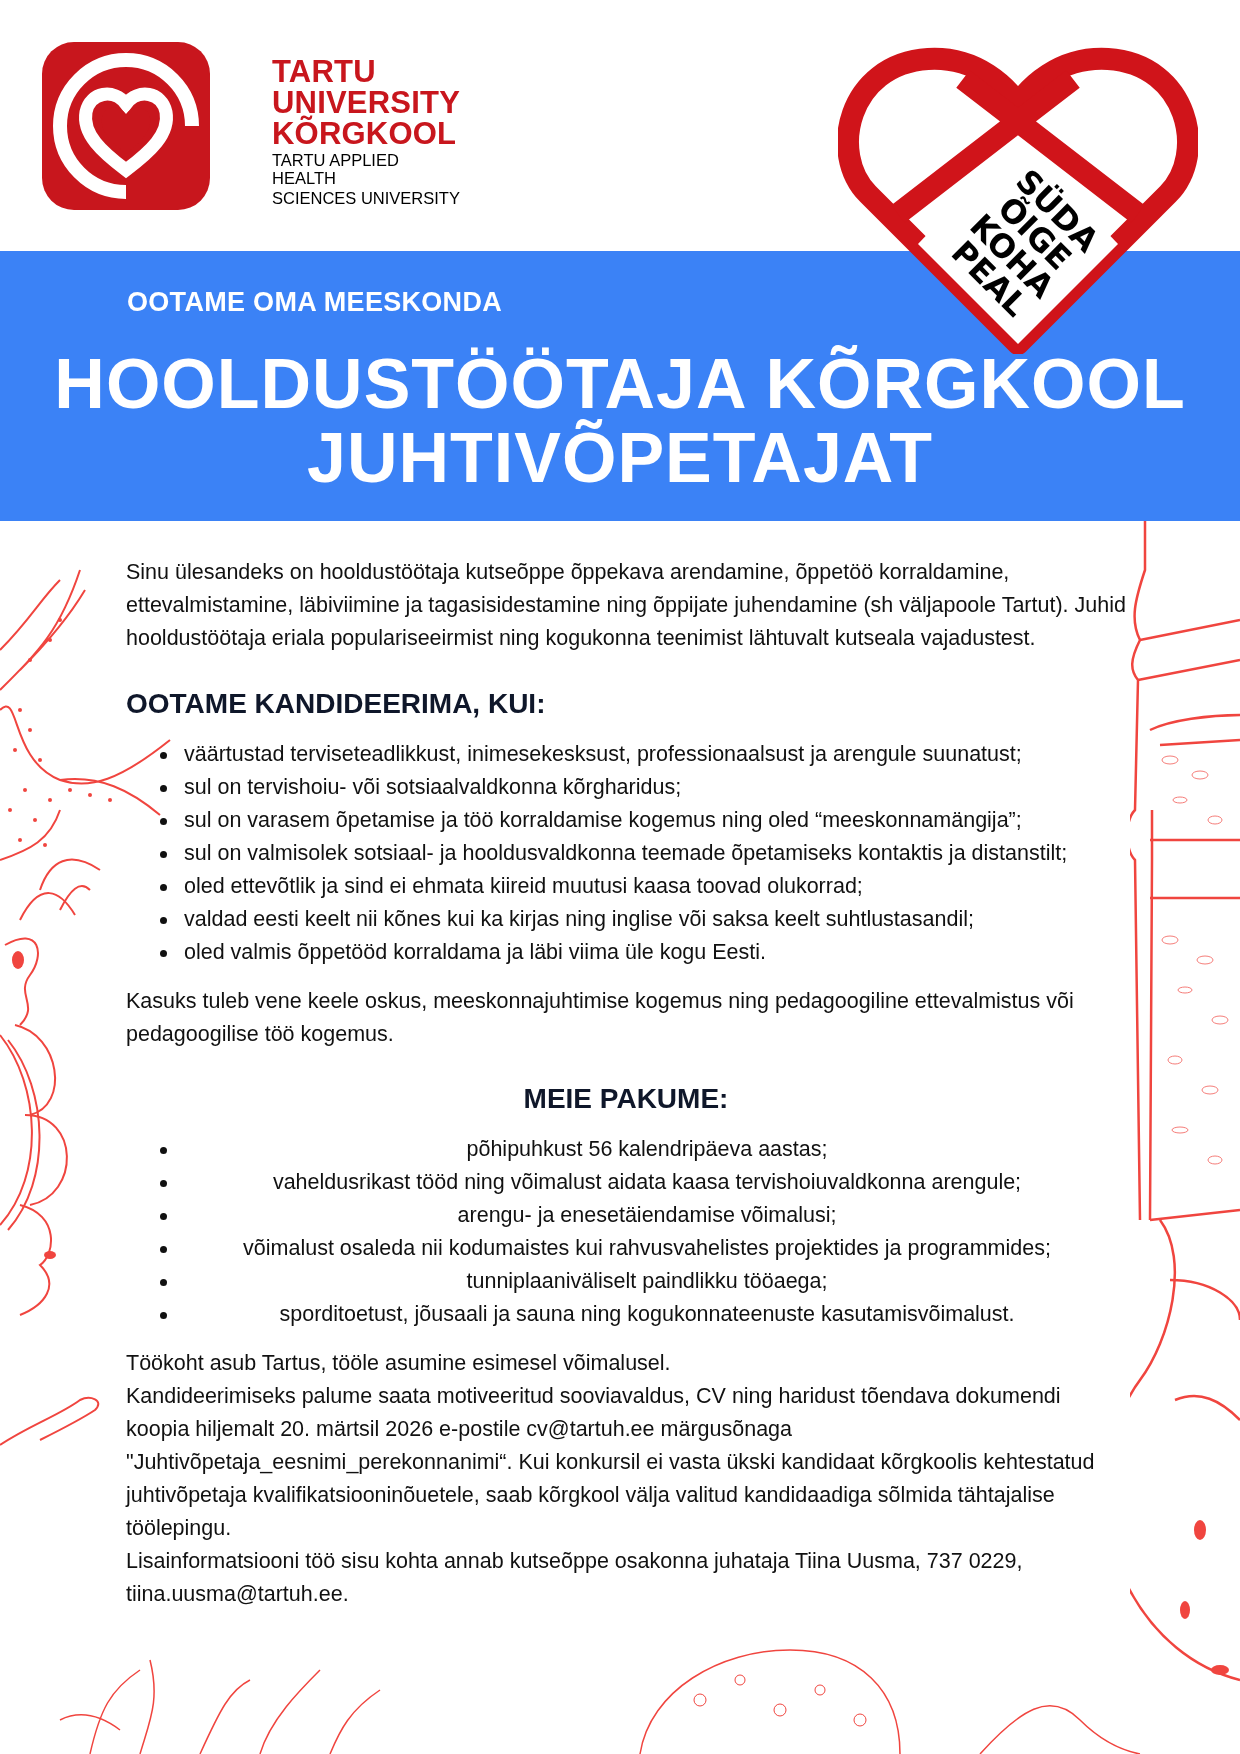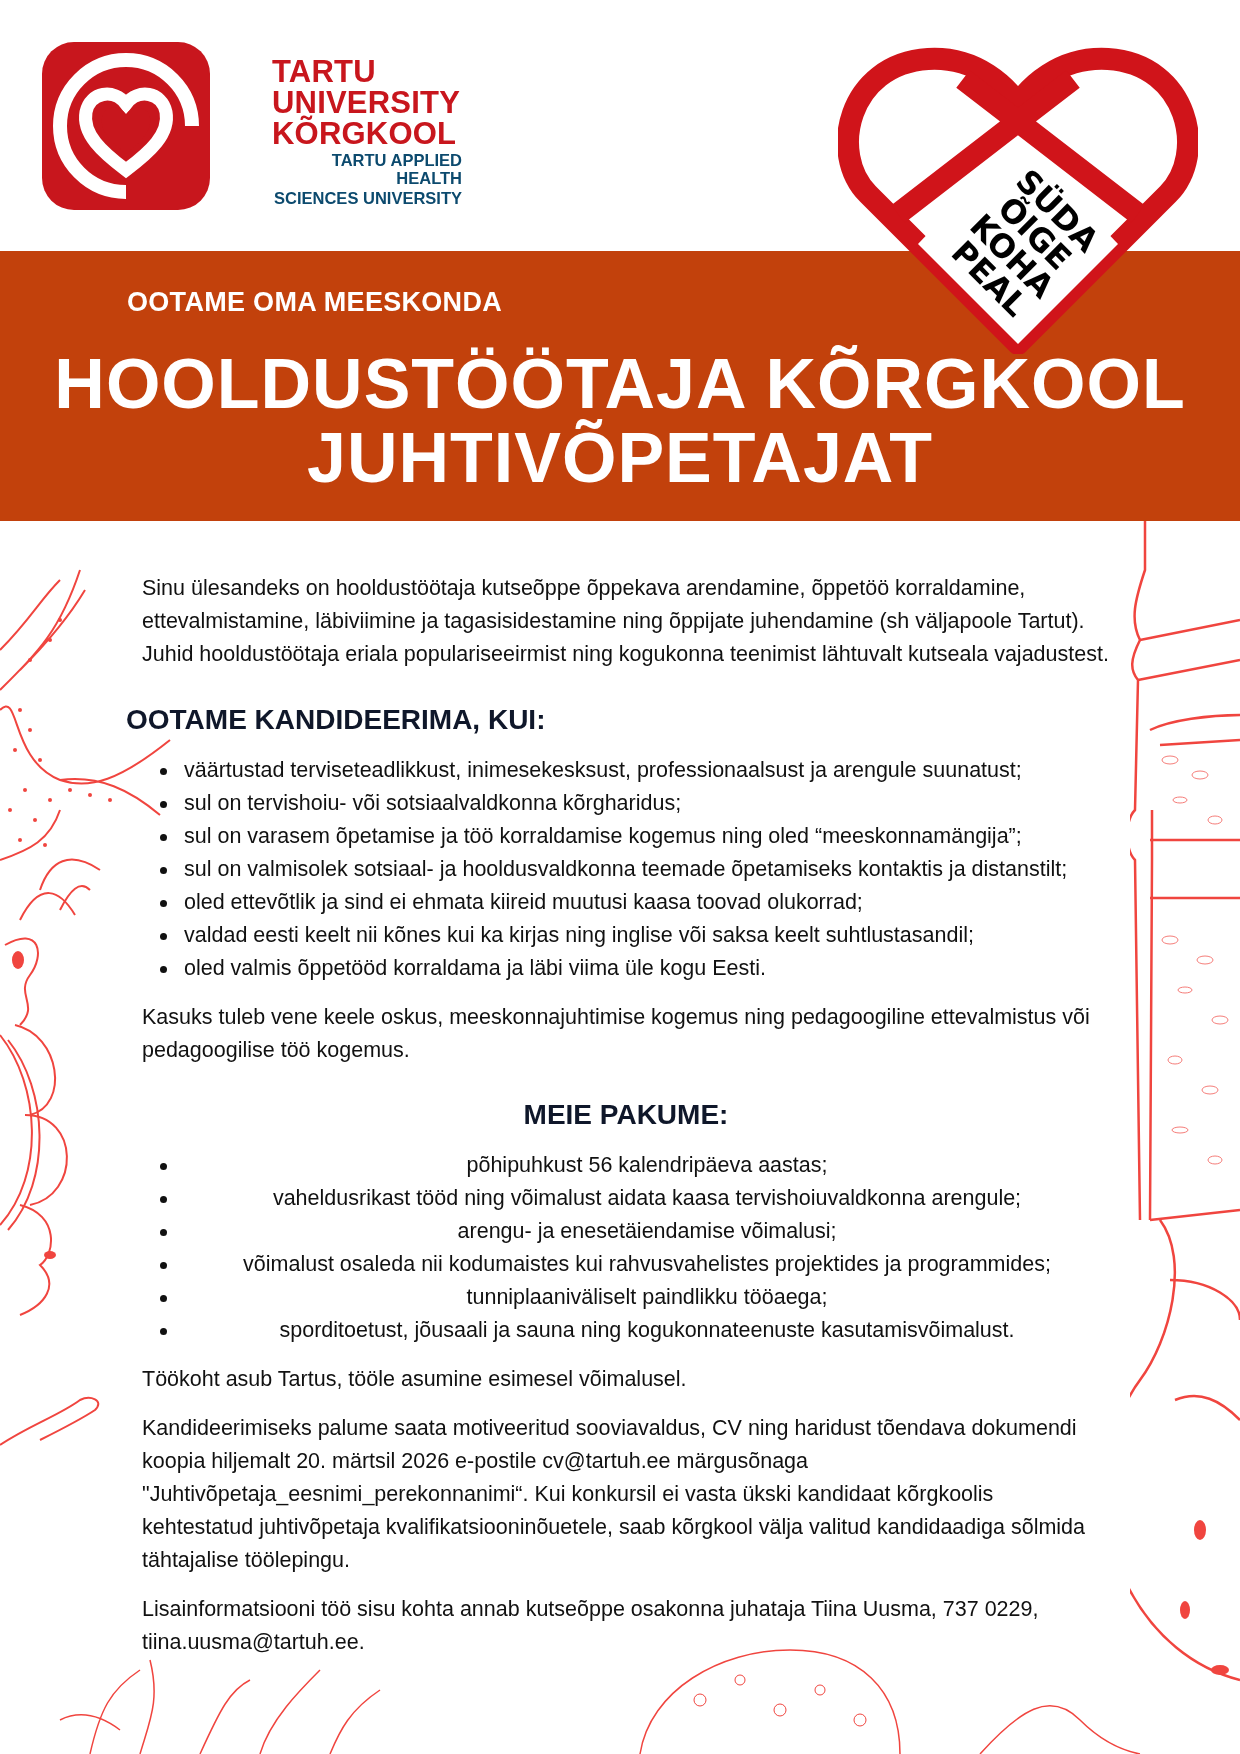--- a/index.html
+++ b/index.html
@@ -9,31 +9,31 @@
     font-family: "Liberation Sans", "DejaVu Sans", sans-serif;
     color: #111111;
   }
   .deco { position: absolute; pointer-events: none; }
   
   .logo { position: absolute; left: 42px; top: 42px; width: 420px; height: 170px; }
   .logo-badge { position: absolute; left: 0; top: 0; width: 168px; height: 168px; border-radius: 32px; background: #c8161d; }
   .logo-badge svg { position: absolute; left: 0; top: 0; }
   .logo-text { position: absolute; left: 190px; top: 14px; margin-left: 40px; }
   .logo-line { font-weight: 700; font-size: 31px; line-height: 31px; color: #c8161d; letter-spacing: 0.2px; }
-  .logo-sub { font-weight: 700; font-size: 16.5px; line-height: 18px; color: #0c4a6e; margin-top: 2px; text-align: right; }
+  .logo-sub { font-weight: 400; font-size: 16.5px; line-height: 18px; color: #000000; margin-top: 2px; }
   .logo-sub:first-of-type { margin-top: 6px; }
   
-  .banner { position: absolute; left: 0; top: 251px; width: 1240px; height: 270px; background: #c2410c; }
+  .banner { position: absolute; left: 0; top: 251px; width: 1240px; height: 270px; background: #3b82f6; }
   .banner-kicker { position: absolute; left: 127px; top: 36px; color: #fff; font-weight: 700; font-size: 27px; letter-spacing: 0.3px; }
   .banner-title { position: absolute; left: 0; width: 1240px; top: 96px; text-align: center; color: #fff; font-weight: 700; font-size: 70px; line-height: 74px; letter-spacing: 1px; }
   
   .heart { position: absolute; left: 838px; top: 44px; width: 360px; height: 310px; }
   
   .content { position: absolute; left: 126px; top: 556px; width: 1000px; font-size: 21.5px; line-height: 33px; color: #111; }
-  .content p { margin: 16px; }
+  .content p { margin: 0; }
   .section-heading { color: #0f172a; font-weight: 700; font-size: 28px; line-height: 36px; margin: 0; }
   ul { margin: 16px; padding: 0 0 0 42px; list-style: none; }
   li { position: relative; }
   li::before { content: ""; position: absolute; left: -24px; top: 14px; width: 7px; height: 7px; border-radius: 50%; background: #111; }
   .h1-block { margin-top: 31px; }
   .h2-block { margin-top: 30px; text-align: center; }
   .mt33 { margin-top: 33px; }
 </style>
 </head>
 <body>

